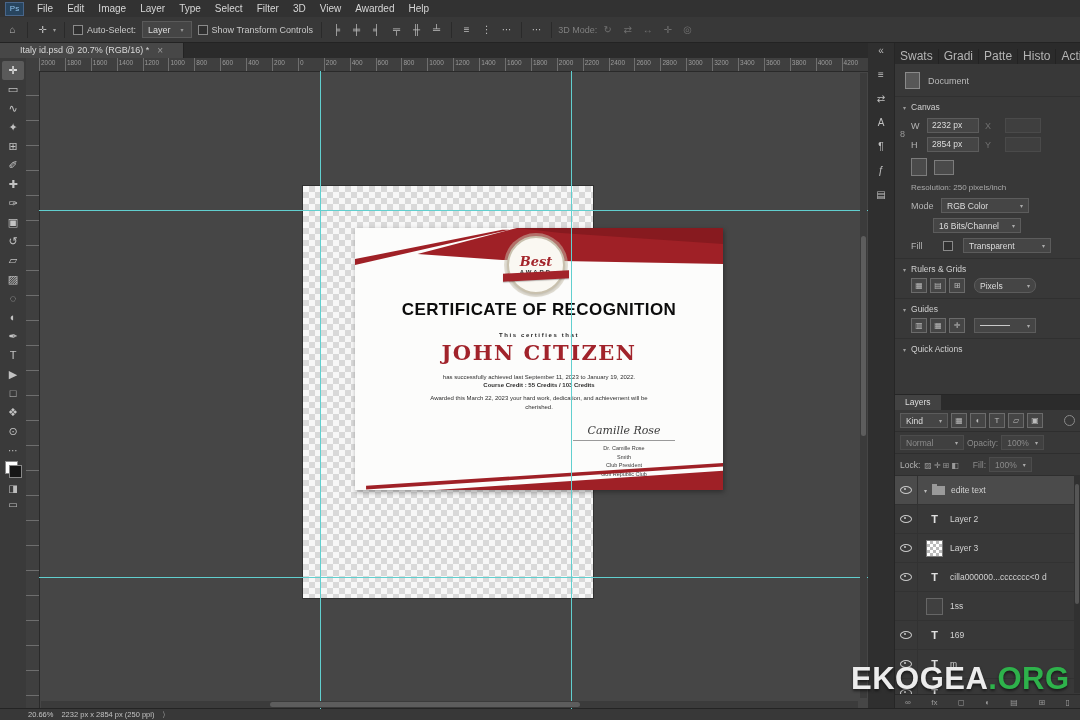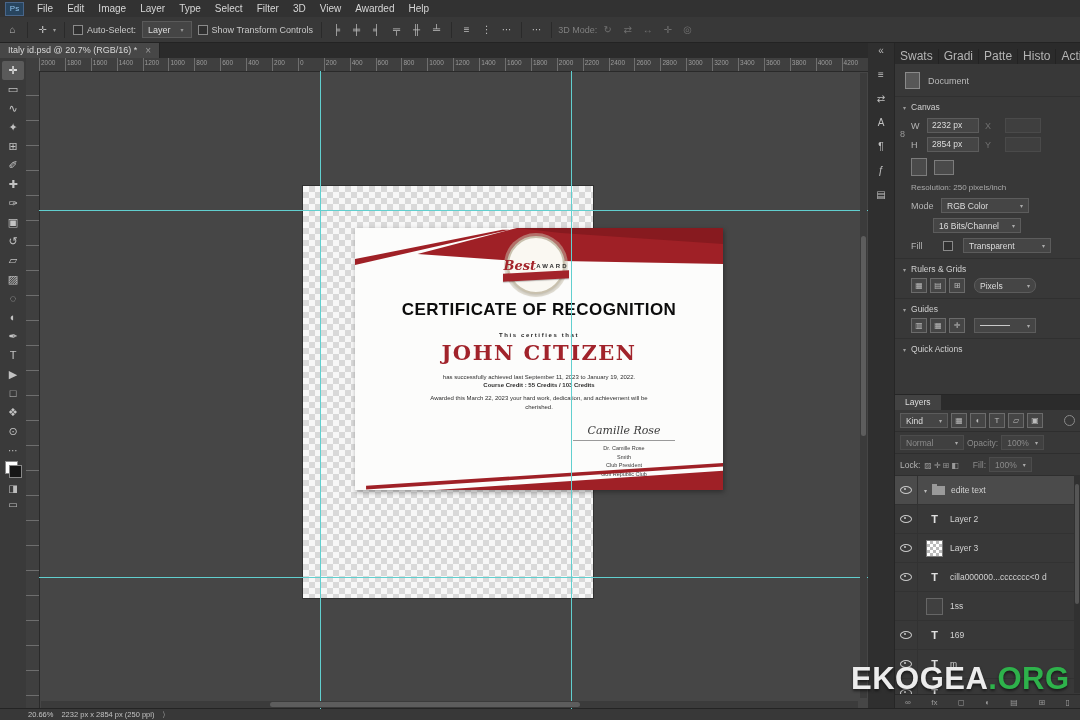--- a/index.html
+++ b/index.html
@@ -21,21 +21,21 @@
   .caret-sm{font-size:6px;color:#9a9a9a;margin:0 2px;}
   .opt-sep{width:1px;height:16px;background:#2a2a2a;margin:0 6px;}
   .checkbox{display:inline-block;width:8px;height:8px;border:1px solid #8a8a8a;background:#2f2f2f;margin:0 4px 0 2px;}
   .opt-select{display:inline-flex;align-items:center;gap:8px;background:#454545;border:1px solid #5a5a5a;height:15px;
               padding:0 5px;color:#ddd;margin:0 4px;}
   .opt-label{margin-right:2px;}
   .dim-label{color:#7f7f7f;text-align:center;}
 
   
   .tabbar{position:absolute;left:0;top:42px;width:868px;height:16px;background:#2b2b2b;display:flex;z-index:7;}
-  .doc-tab{background:#474747;color:#d8d8d8;font-size:9px;padding:0 8px;display:flex;align-items:center;gap:8px;
+  .doc-tab{background:#474747;color:#d8d8d8;font-size:9px;padding:0 20px;display:flex;align-items:center;gap:8px;
            height:16px;border-right:1px solid #232323;white-space:nowrap;}
   .tab-close{color:#9a9a9a;font-size:10px;}
 
   
   .toolbar{position:absolute;left:0;top:58px;width:26px;bottom:11px;background:#3a3a3a;border-right:1px solid #262626;
            display:flex;flex-direction:column;align-items:center;padding-top:3px;z-index:6;}
   .tool{width:22px;height:19px;line-height:19px;text-align:center;font-size:11px;color:#c2c2c2;border-radius:2px;}
   .tool.selected{background:#5a5a5a;color:#fff;}
   .tb-extras{display:flex;flex-direction:column;align-items:center;margin-top:4px;gap:5px;}
   .fgbg{position:relative;width:17px;height:17px;}
@@ -72,21 +72,21 @@
   .cert-top{position:absolute;left:0;top:0;right:0;height:42px;}
   .ct-stripe{position:absolute;inset:0;background:#9f2026;
              clip-path:polygon(0 74%,40% 4%,42% 4%,0 88%);}
   .ct-wedge{position:absolute;inset:0;background:#9f2026;
             clip-path:polygon(17% 62%,44% 0,100% 0,100% 86%,40% 76%);}
   .ct-wedge2{position:absolute;inset:0;background:#871a1f;
              clip-path:polygon(44% 0,100% 0,100% 38%,56% 12%);}
   .badge{position:absolute;left:152px;top:8px;width:58px;height:58px;z-index:4;}
   .badge-circle{position:absolute;inset:0;border-radius:50%;background:#faf8f2;border:2px solid #c9c1ae;
                 box-shadow:0 0 0 3px rgba(201,193,174,.5),0 1px 3px rgba(0,0,0,.3);
-                display:flex;flex-direction:row;align-items:center;justify-content:center;}
+                display:flex;flex-direction:column;align-items:center;justify-content:center;}
   .badge-best{font-family:"DejaVu Serif",serif;font-style:italic;font-weight:bold;color:#a3242a;font-size:13px;line-height:13px;}
   .badge-award{font-size:6px;letter-spacing:2px;color:#2e2e2e;font-weight:bold;margin-top:1px;}
   .badge-ribbon{position:absolute;left:-4px;right:-4px;top:36px;height:8px;background:#a3242a;transform:skewY(-3deg);
                 box-shadow:0 1px 1px rgba(0,0,0,.25);}
   .cert-title{position:absolute;top:72px;left:0;right:0;text-align:center;font-size:17px;font-weight:800;
               letter-spacing:.4px;color:#0c0c0c;}
   .cert-sub{position:absolute;top:104px;left:0;right:0;text-align:center;font-size:6px;font-weight:bold;
             letter-spacing:1.6px;color:#1f1f1f;}
   .cert-name{position:absolute;top:112px;left:0;right:0;text-align:center;font-family:"DejaVu Serif",serif;
              font-weight:bold;font-size:21px;letter-spacing:1.5px;color:#a1232b;}

